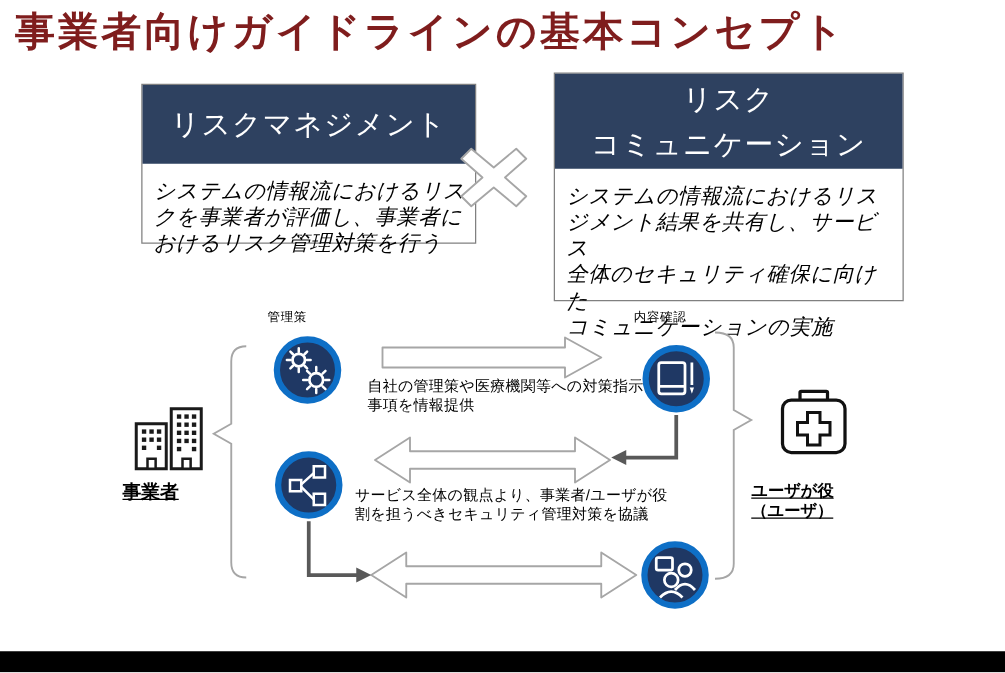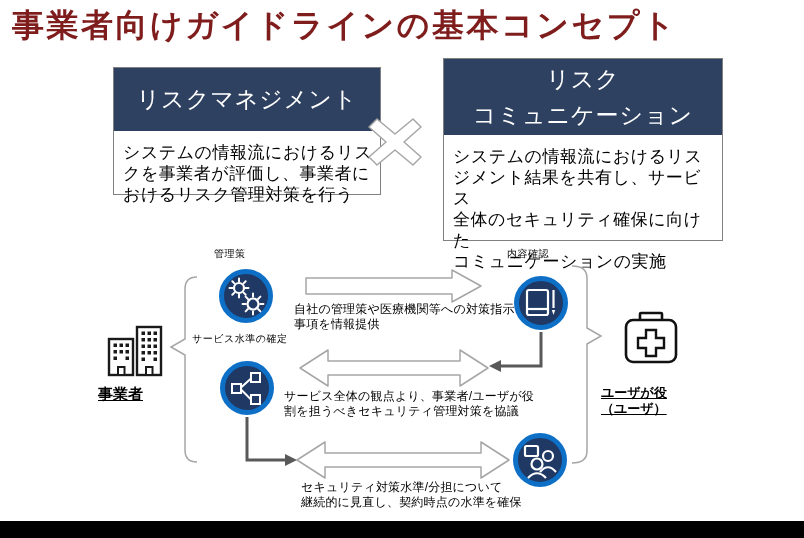--- a/index.html
+++ b/index.html
@@ -19,20 +19,21 @@
   .cbox-rc { left:443px; top:58px; width:280px; height:183px; }
   .cbox-header {
     background:#2e4160; color:#ffffff; text-align:center;
     font-size:23px; letter-spacing:1px;
   }
   .cbox-rm .cbox-header { height:63px; line-height:63px; }
   .cbox-rc .cbox-header { height:76px; line-height:36px; padding-top:2px; box-sizing:border-box; }
   .cbox-body {
     font-size:17px; line-height:21px; letter-spacing:0.5px;
     padding:11px 6px 0 9px;
+    font-style:italic;
   }
 
   .abs { position:absolute; }
   .step-label { position:absolute; font-size:10px; letter-spacing:0.5px; }
   .caption { position:absolute; font-size:12px; line-height:15px; letter-spacing:0.2px; }
   .actor-label {
     position:absolute; font-weight:bold;
     text-decoration:underline; line-height:16px;
   }
   .lbl-operator { left:98px; top:386px; width:64px; font-size:15px; }
@@ -170,28 +171,25 @@
       <rect x="14" y="15" width="13" height="10" rx="1.5"></rect>
       <circle cx="37" cy="25" r="5"></circle>
       <path d="M29 41 Q37 31.5 45 41"></path>
       <circle cx="26" cy="33" r="5.5"></circle>
       <path d="M17 47 Q26 37.5 35 47"></path>
     </g>
   </svg>
 
   <div class="step-label" style="left:214px; top:247px;">管理策</div>
   <div class="step-label" style="left:507px; top:247px;text-align:right;">内容確認</div>
-  <div class="step-label" style="left:192px; top:332px;">サービス水準の確定</div>
 
   <div class="caption preline" style="left:284px; top:389px;">サービス全体の観点より、事業者/ユーザが役
 割を担うべきセキュリティ管理対策を協議</div>
   <div class="caption preline" style="left:294px; top:302px;">自社の管理策や医療機関等への対策指示
 事項を情報提供</div>
-  <div class="caption preline" style="left:301px; top:480px;">セキュリティ対策水準/分担について
-継続的に見直し、契約時点の水準を確保</div>
 
   <div class="actor-label lbl-operator">事業者</div>
   <div class="actor-label lbl-user preline">ユーザが役
 （ユーザ）</div>
 
   <div class="footer-bar"></div>
 
 </div>
 
 </body></html>

